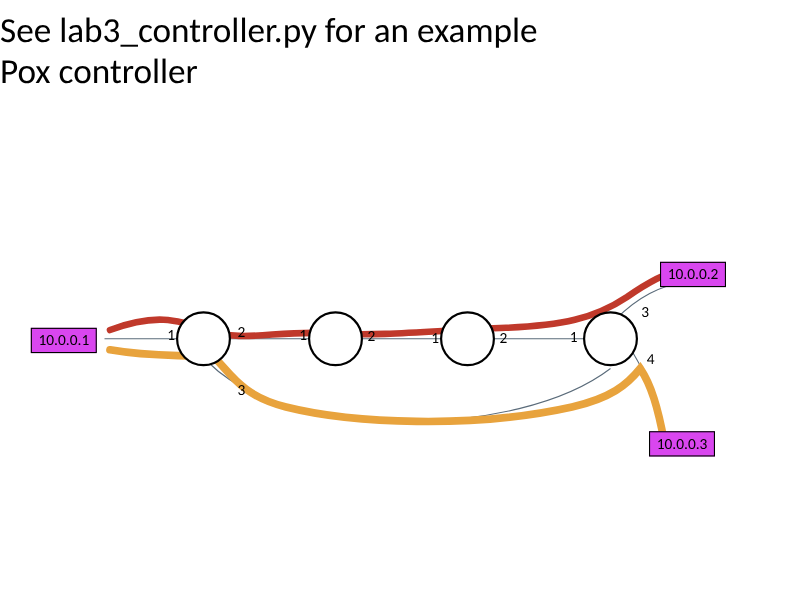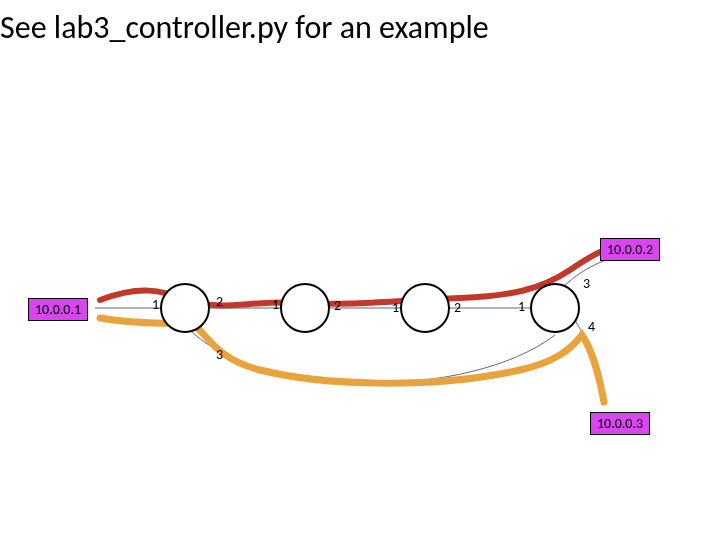--- a/index.html
+++ b/index.html
@@ -37,20 +37,21 @@
     position: absolute;
     left: 0;
     top: 0;
   }
 </style>
 </head>
 <body>
 
 <div class="title">
   <span>See lab3_controller.py for an example</span><br>
+  <span>Pox controller</span>
 </div>
 
 <svg class="diagram-layer" width="720" height="540">
 
   <g stroke="#5A6B7A" stroke-width="1" fill="none">
 
     <line x1="95" y1="308" x2="160" y2="308"></line>
 
     <line x1="210" y1="308" x2="280" y2="308"></line>
 
@@ -86,21 +87,21 @@
     <circle cx="555" cy="308" r="24"></circle>
   </g>
 </svg>
 
 <div class="host-box" style="left:28px; top:298px;">
   <span>10.0.0.1</span>
 </div>
 <div class="host-box" style="left:600px; top:238px;">
   <span>10.0.0.2</span>
 </div>
-<div class="host-box" style="left:590px; top:412px;">
+<div class="host-box" style="left:590px; top:392px;">
   <span>10.0.0.3</span>
 </div>
 
 <div class="port-label" style="left:152px; top:296px;">1</div>
 <div class="port-label" style="left:216px; top:293px;">2</div>
 <div class="port-label" style="left:216px; top:346px;">3</div>
 
 <div class="port-label" style="left:272px; top:296px;">1</div>
 <div class="port-label" style="left:334px; top:297px;">2</div>
 

